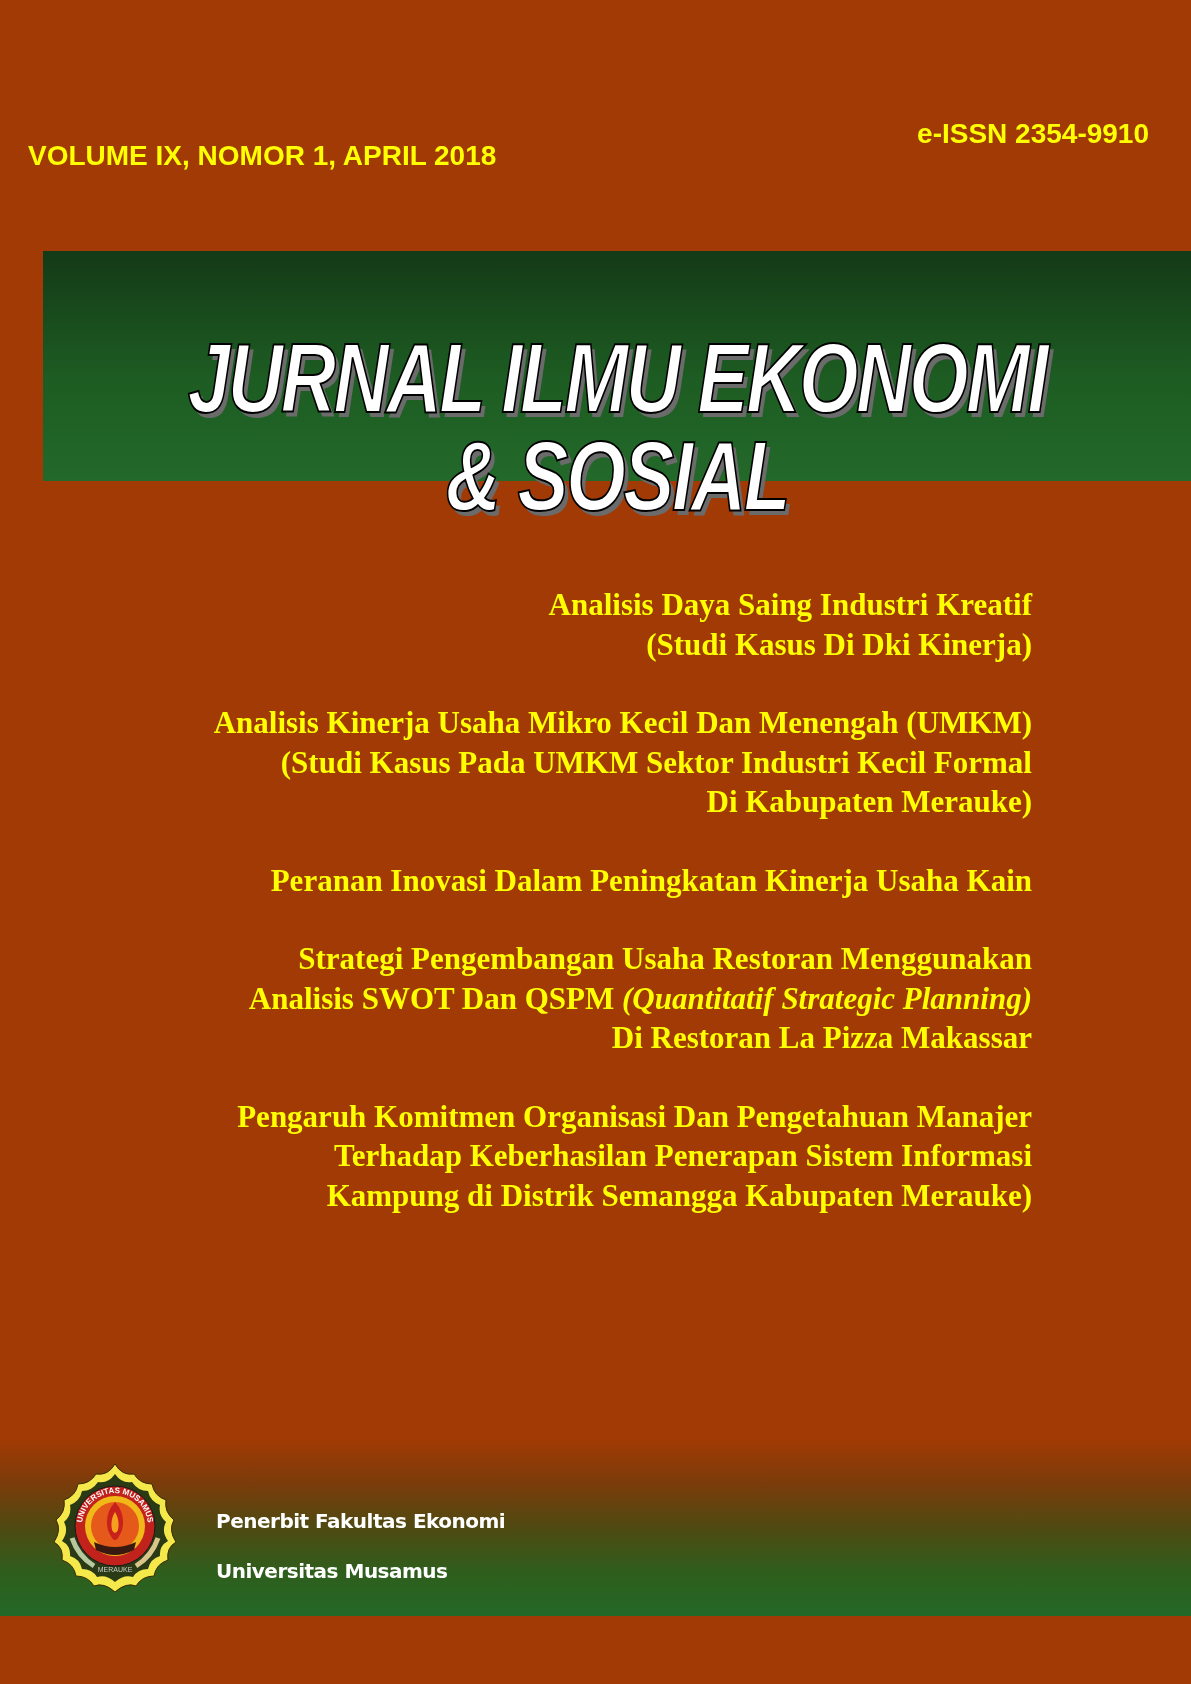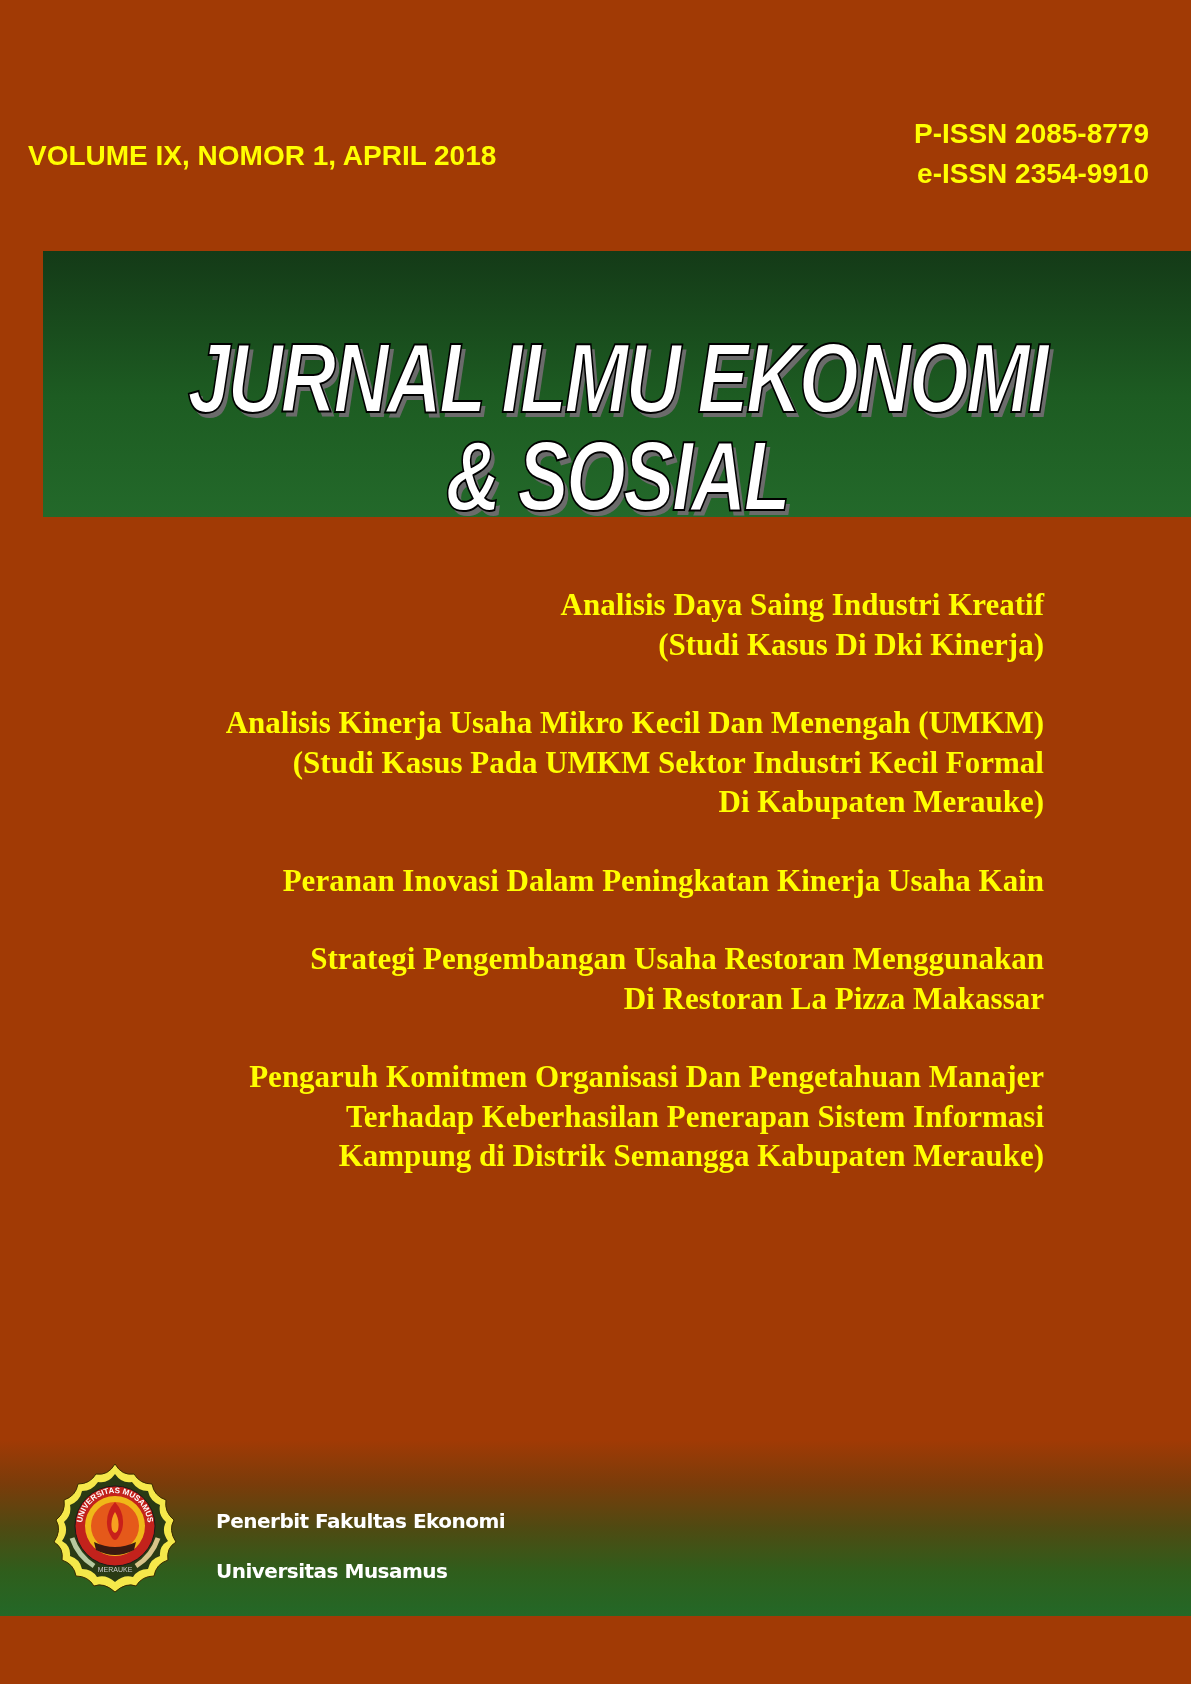--- a/index.html
+++ b/index.html
@@ -12,39 +12,39 @@
       position: absolute; left: 28px; top: 140px;
       color: #ffff00; font-weight: bold; font-size: 28px;
       font-family: "Liberation Sans", sans-serif; letter-spacing: 0px;
     }
     .issn {
       position: absolute; right: 42px; top: 114px; text-align: right;
       color: #ffff00; font-weight: bold; font-size: 28px; line-height: 40px;
       font-family: "Liberation Sans", sans-serif;
     }
     .title-band {
-      position: absolute; left: 1px; right: 0; top: 251px; height: 266px;
+      position: absolute; left: 1px; right: 0; top: 251px; height: 230px;
       background: linear-gradient(to bottom, #143a17 0%, #1d5c22 55%, #23692a 100%);
       margin-left: 42px;
     }
     .title-text {
       position: absolute; left: 0; right: 0; top: 78px; text-align: center;
       font-family: "Liberation Sans", sans-serif; font-weight: bold; font-style: italic;
       font-size: 98px; color: #ffffff; letter-spacing: -3px;
       transform: scaleX(0.78); transform-origin: center;
       -webkit-text-stroke: 2px #000;
       text-shadow: 5px 5px 0 #6b6b6b;
       line-height: 1;
     }
     .articles {
       position: absolute; right: 143px; top: 585px; width: 920px; text-align: right;
       color: #ffff00; font-family: "Liberation Serif", serif; font-weight: bold;
       font-size: 31px; line-height: 39.5px;
     }
-    .article { margin: 0 4px 39px 0; }
+    .article { margin: 0 16px 39px 0; }
     .article .line { display: block; white-space: nowrap; }
     .article i { font-style: italic; }
     .bottom-band {
       position: absolute; left: 0; right: 0; top: 1440px; height: 176px;
       background: linear-gradient(to bottom, #a13a05 0%, #7a3c0a 25%, #4f4a12 50%, #2f5e1c 75%, #236827 100%);
     }
     .logo {
       position: absolute; left: 42px; top: 20px; width: 146px; height: 146px;
     }
     .publisher {
@@ -54,21 +54,20 @@
     }
   </style>
 </head>
 <body>
 
 <div>
 
   <div class="volume">VOLUME IX, NOMOR 1, APRIL 2018</div>
 
   <div class="issn">
-    <div>P-ISSN 2085-8779</div>
     <div>e-ISSN 2354-9910</div>
   </div>
 
   <div class="title-band">
     <div class="title-text">JURNAL ILMU EKONOMI &amp; SOSIAL</div>
   </div>
 
   <div class="articles">
     <div class="article">
       <span class="line">Analisis Daya Saing Industri Kreatif</span>
@@ -77,20 +76,21 @@
     <div class="article">
       <span class="line">Analisis Kinerja Usaha Mikro Kecil Dan Menengah (UMKM)</span>
       <span class="line">(Studi Kasus Pada UMKM Sektor Industri Kecil Formal</span>
       <span class="line">Di Kabupaten Merauke)</span>
     </div>
     <div class="article">
       <span class="line">Peranan Inovasi Dalam Peningkatan Kinerja Usaha Kain</span>
     </div>
     <div class="article">
       <span class="line">Strategi Pengembangan Usaha Restoran Menggunakan</span>
+      <span class="line"><span>Analisis SWOT Dan QSPM </span><i>(Quantitatif Strategic Planning)</i></span>
       <span class="line">Di Restoran La Pizza Makassar</span>
     </div>
     <div class="article">
       <span class="line">Pengaruh Komitmen Organisasi Dan Pengetahuan Manajer</span>
       <span class="line">Terhadap Keberhasilan Penerapan Sistem Informasi</span>
       <span class="line">Kampung di Distrik Semangga Kabupaten Merauke)</span>
     </div>
   </div>
 
   <div class="bottom-band">

